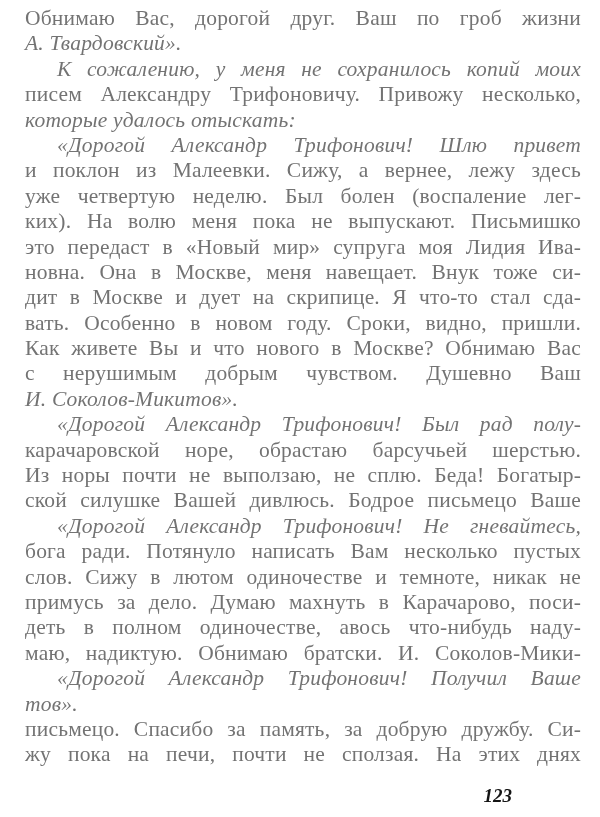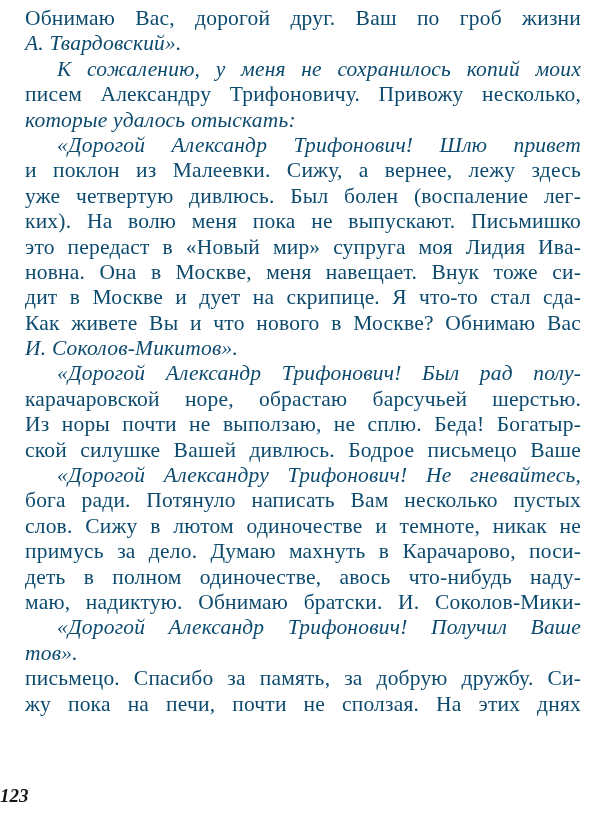--- a/index.html
+++ b/index.html
@@ -1,54 +1,56 @@
 <!DOCTYPE html>
 <html><head>
 <meta charset="utf-8">
 <style>
   html, body { margin: 0; padding: 0; background: #ffffff; }
   body { width: 600px; height: 817px; overflow: hidden; position: relative; }
   .page {
     position: absolute; left: 25px; top: 6px; width: 556px;
     font-family: "Liberation Serif", "DejaVu Serif", serif;
-    font-size: 21.5px; line-height: 25.4px; color: #0c4a6e;
+    font-size: 21.5px; line-height: 25.4px; color: #737373;
     letter-spacing: 0.2px;
   }
   .line { display: block; white-space: nowrap; text-align: justify; text-align-last: justify; height: 25.4px; }
   .line.last { text-align-last: left; font-style: italic; }
   .line.indent { padding-left: 32px; font-style: italic; }
   .page-number {
-    position: absolute; left: 0; width: 512px; top: 785px; text-align: left;
+    position: absolute; left: 0; width: 512px; top: 785px; text-align: right;
     font-family: "Liberation Serif", "DejaVu Serif", serif;
     font-size: 19px; font-weight: bold; font-style: italic; color: #141414;
   }
 </style>
 </head>
 <body>
 
 <div class="page" id="page-body">
     <span class="line">Обнимаю Вас, дорогой друг. Ваш по гроб жизни</span>
     <span class="line last">А. Твардовский».</span>
     <span class="line indent">К сожалению, у меня не сохранилось копий моих</span>
     <span class="line">писем Александру Трифоновичу. Привожу несколько,</span>
     <span class="line last">которые удалось отыскать:</span>
     <span class="line indent">«Дорогой Александр Трифонович! Шлю привет</span>
     <span class="line">и поклон из Малеевки. Сижу, а вернее, лежу здесь</span>
-    <span class="line">уже четвертую дивлюсь. Был болен (воспаление лег-</span>
+    <span class="line">уже четвертую неделю. Был болен (воспаление лег-</span>
     <span class="line">ких). На волю меня пока не выпускают. Письмишко</span>
     <span class="line">это передаст в «Новый мир» супруга моя Лидия Ива-</span>
     <span class="line">новна. Она в Москве, меня навещает. Внук тоже си-</span>
     <span class="line">дит в Москве и дует на скрипице. Я что-то стал сда-</span>
+    <span class="line">вать. Особенно в новом году. Сроки, видно, пришли.</span>
     <span class="line">Как живете Вы и что нового в Москве? Обнимаю Вас</span>
+    <span class="line">с нерушимым добрым чувством. Душевно Ваш</span>
     <span class="line last">И. Соколов-Микитов».</span>
     <span class="line indent">«Дорогой Александр Трифонович! Был рад полу-</span>
     <span class="line">карачаровской норе, обрастаю барсучьей шерстью.</span>
     <span class="line">Из норы почти не выползаю, не сплю. Беда! Богатыр-</span>
     <span class="line">ской силушке Вашей дивлюсь. Бодрое письмецо Ваше</span>
-    <span class="line indent">«Дорогой Александру Трифонович! Не гневайтесь,</span>
+    <span class="line indent">«Дорогой Александр Трифонович! Не гневайтесь,</span>
     <span class="line">бога ради. Потянуло написать Вам несколько пустых</span>
     <span class="line">слов. Сижу в лютом одиночестве и темноте, никак не</span>
     <span class="line">примусь за дело. Думаю махнуть в Карачарово, поси-</span>
     <span class="line">деть в полном одиночестве, авось что-нибудь наду-</span>
     <span class="line">маю, надиктую. Обнимаю братски. И. Соколов-Мики-</span>
     <span class="line indent">«Дорогой Александр Трифонович! Получил Ваше</span>
     <span class="line last">тов».</span>
     <span class="line">письмецо. Спасибо за память, за добрую дружбу. Си-</span>
     <span class="line">жу пока на печи, почти не сползая. На этих днях</span>
   </div>

